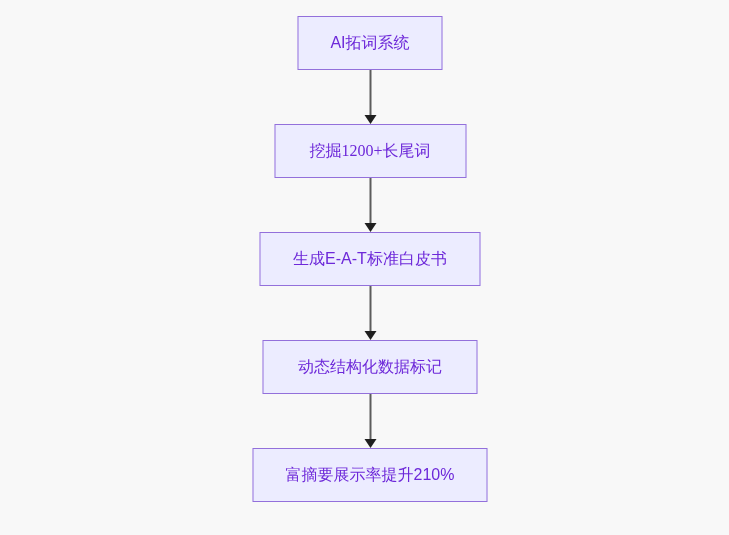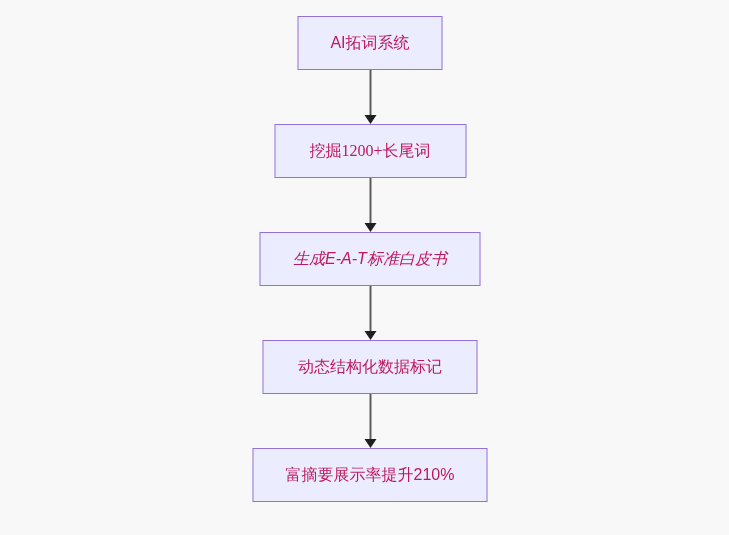--- a/index.html
+++ b/index.html
@@ -28,28 +28,28 @@
     box-sizing: border-box;
     height: 54px;
     background: #ECECFF;
     border: 1px solid #9370DB;
     display: flex;
     align-items: center;
     justify-content: center;
     flex: 0 0 auto;
   }
   .node-label {
-    color: #be185d;
+    color: #6d28d9;
     font-size: 16px;
     line-height: 1;
     white-space: nowrap;
   }
   .w1 { width: 145px; }
   .w2 { width: 192px; font-family: Liberation Serif, serif; }
-  .w3 { width: 221px; font-style: italic; }
+  .w3 { width: 221px; }
   .w4 { width: 215px; }
   .w5 { width: 235px; }
   .connector {
     height: 54px;
     display: flex;
     flex-direction: column;
     align-items: center;
     flex: 0 0 auto;
   }
   .edge-line {

